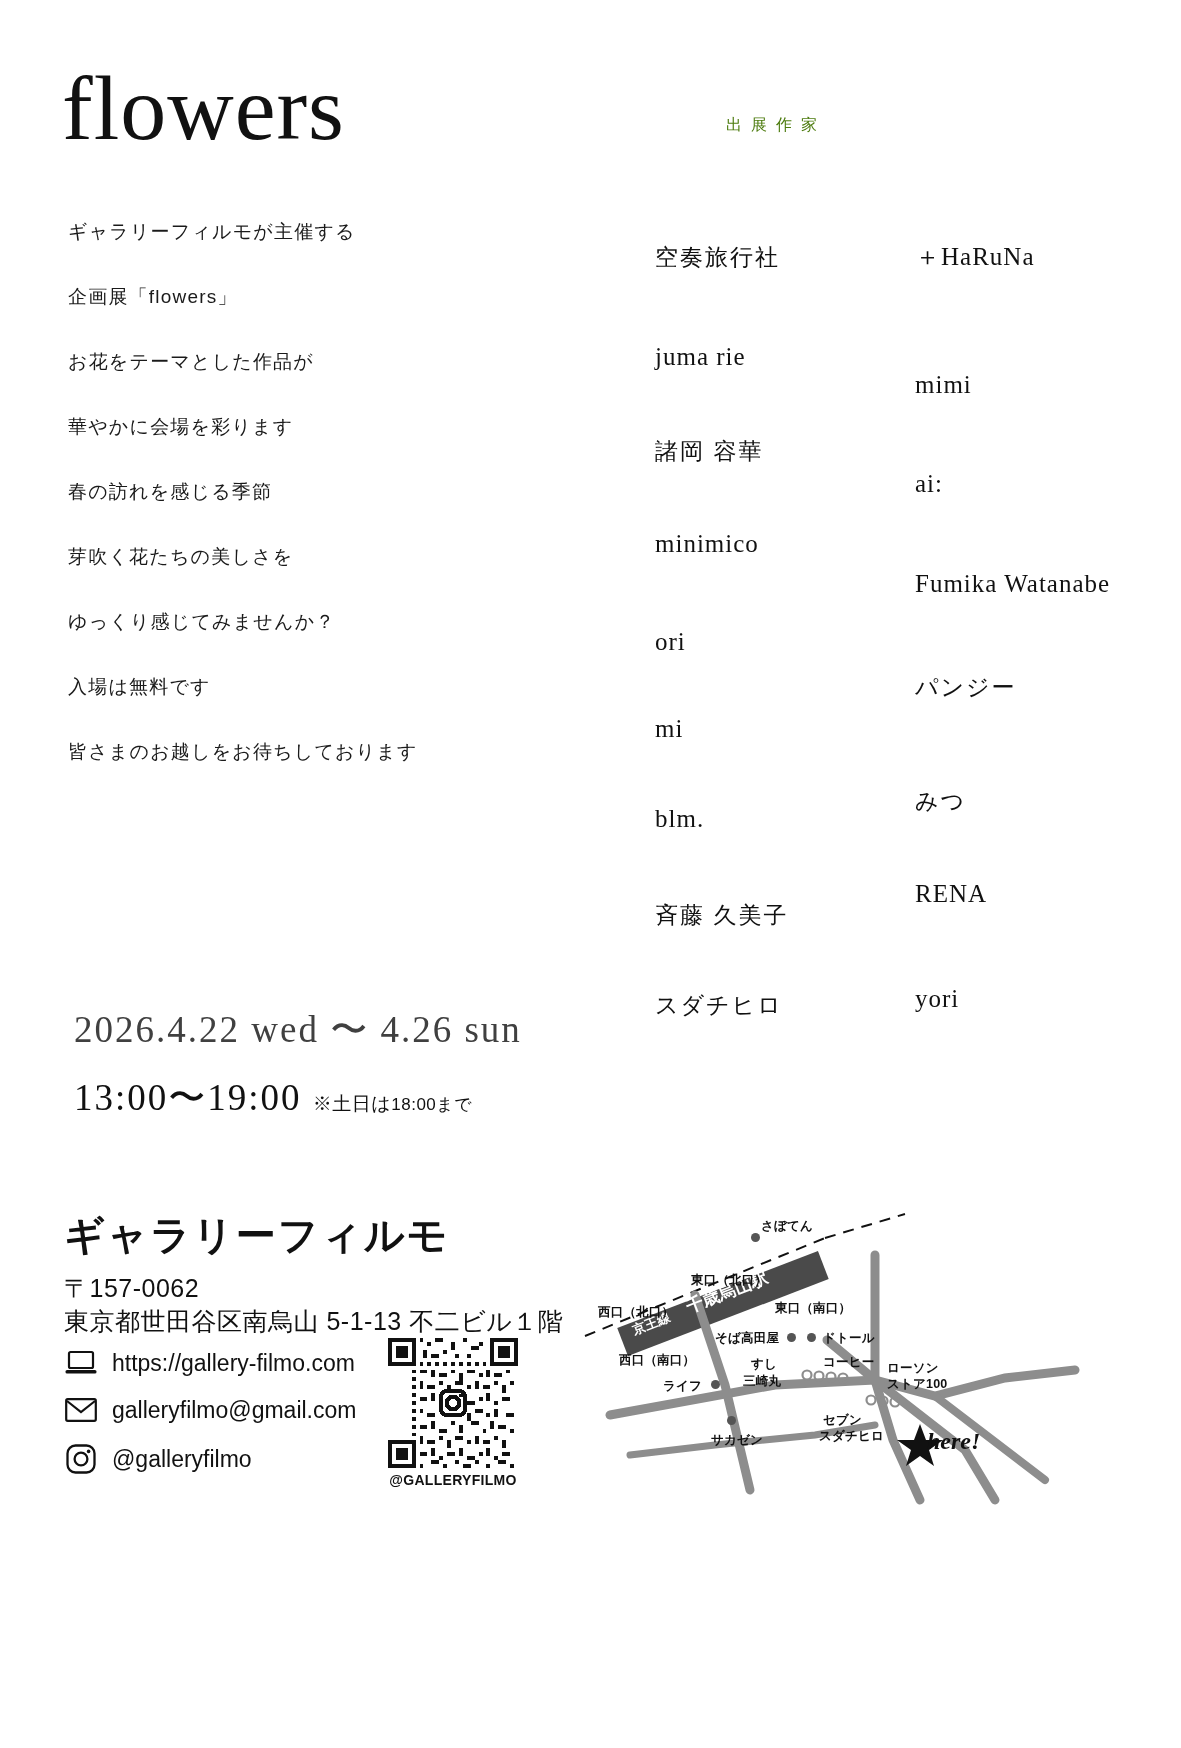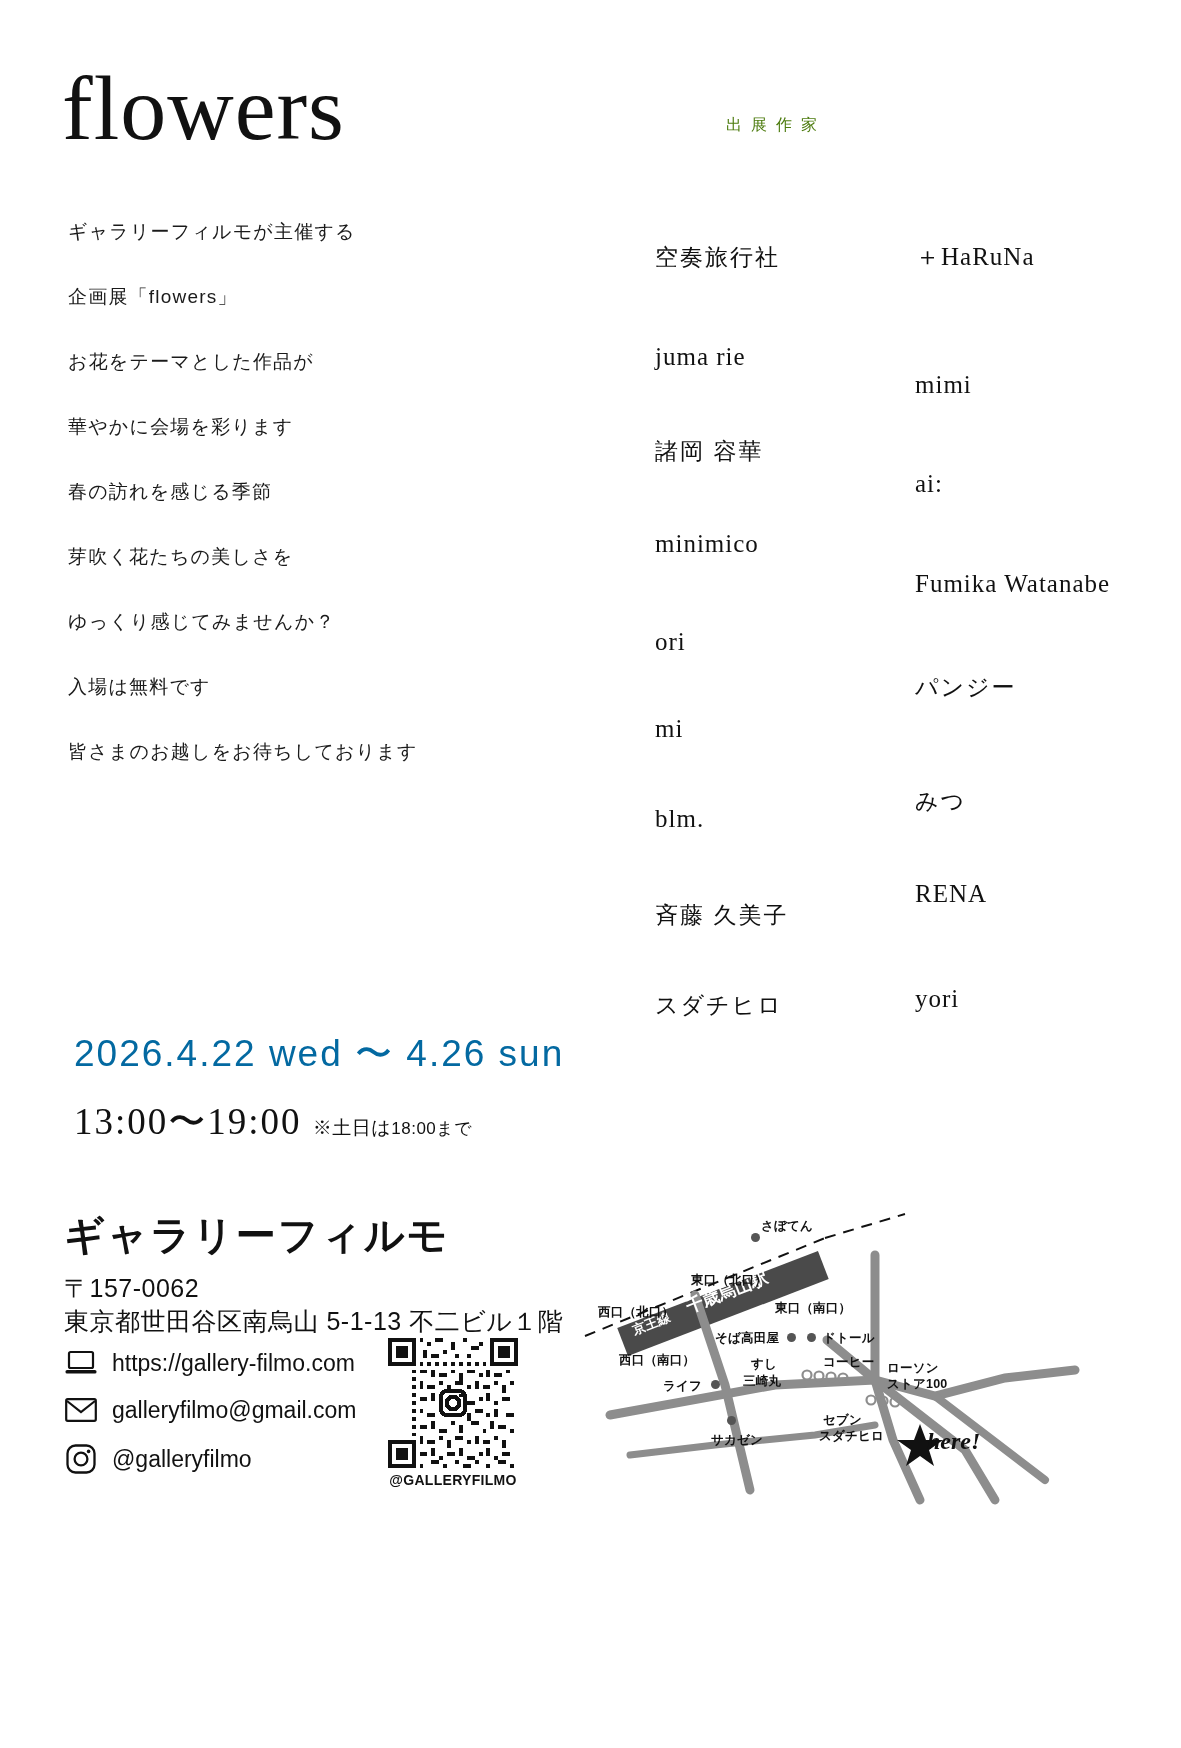--- a/index.html
+++ b/index.html
@@ -51,26 +51,25 @@
   }
 
   
   #dates {
     position: absolute;
     left: 74px;
     top: 1005px;
     width: 520px;
   }
   #dates .date-line {
-    font-family: Liberation Sans, sans-serif;
+    font-family: Liberation Serif, serif;
     font-size: 37px;
     letter-spacing: 2px;
-    color: #0369a1;
-    white-space: nowrap;
-    margin-top: 24px;
+    color: #404040;
+    white-space: nowrap;
   }
   #dates .time-line {
     margin-top: 18px;
     font-family: "Liberation Serif", serif;
     font-size: 37px;
     letter-spacing: 2px;
     color: #111;
     white-space: nowrap;
   }
   #dates .note {

